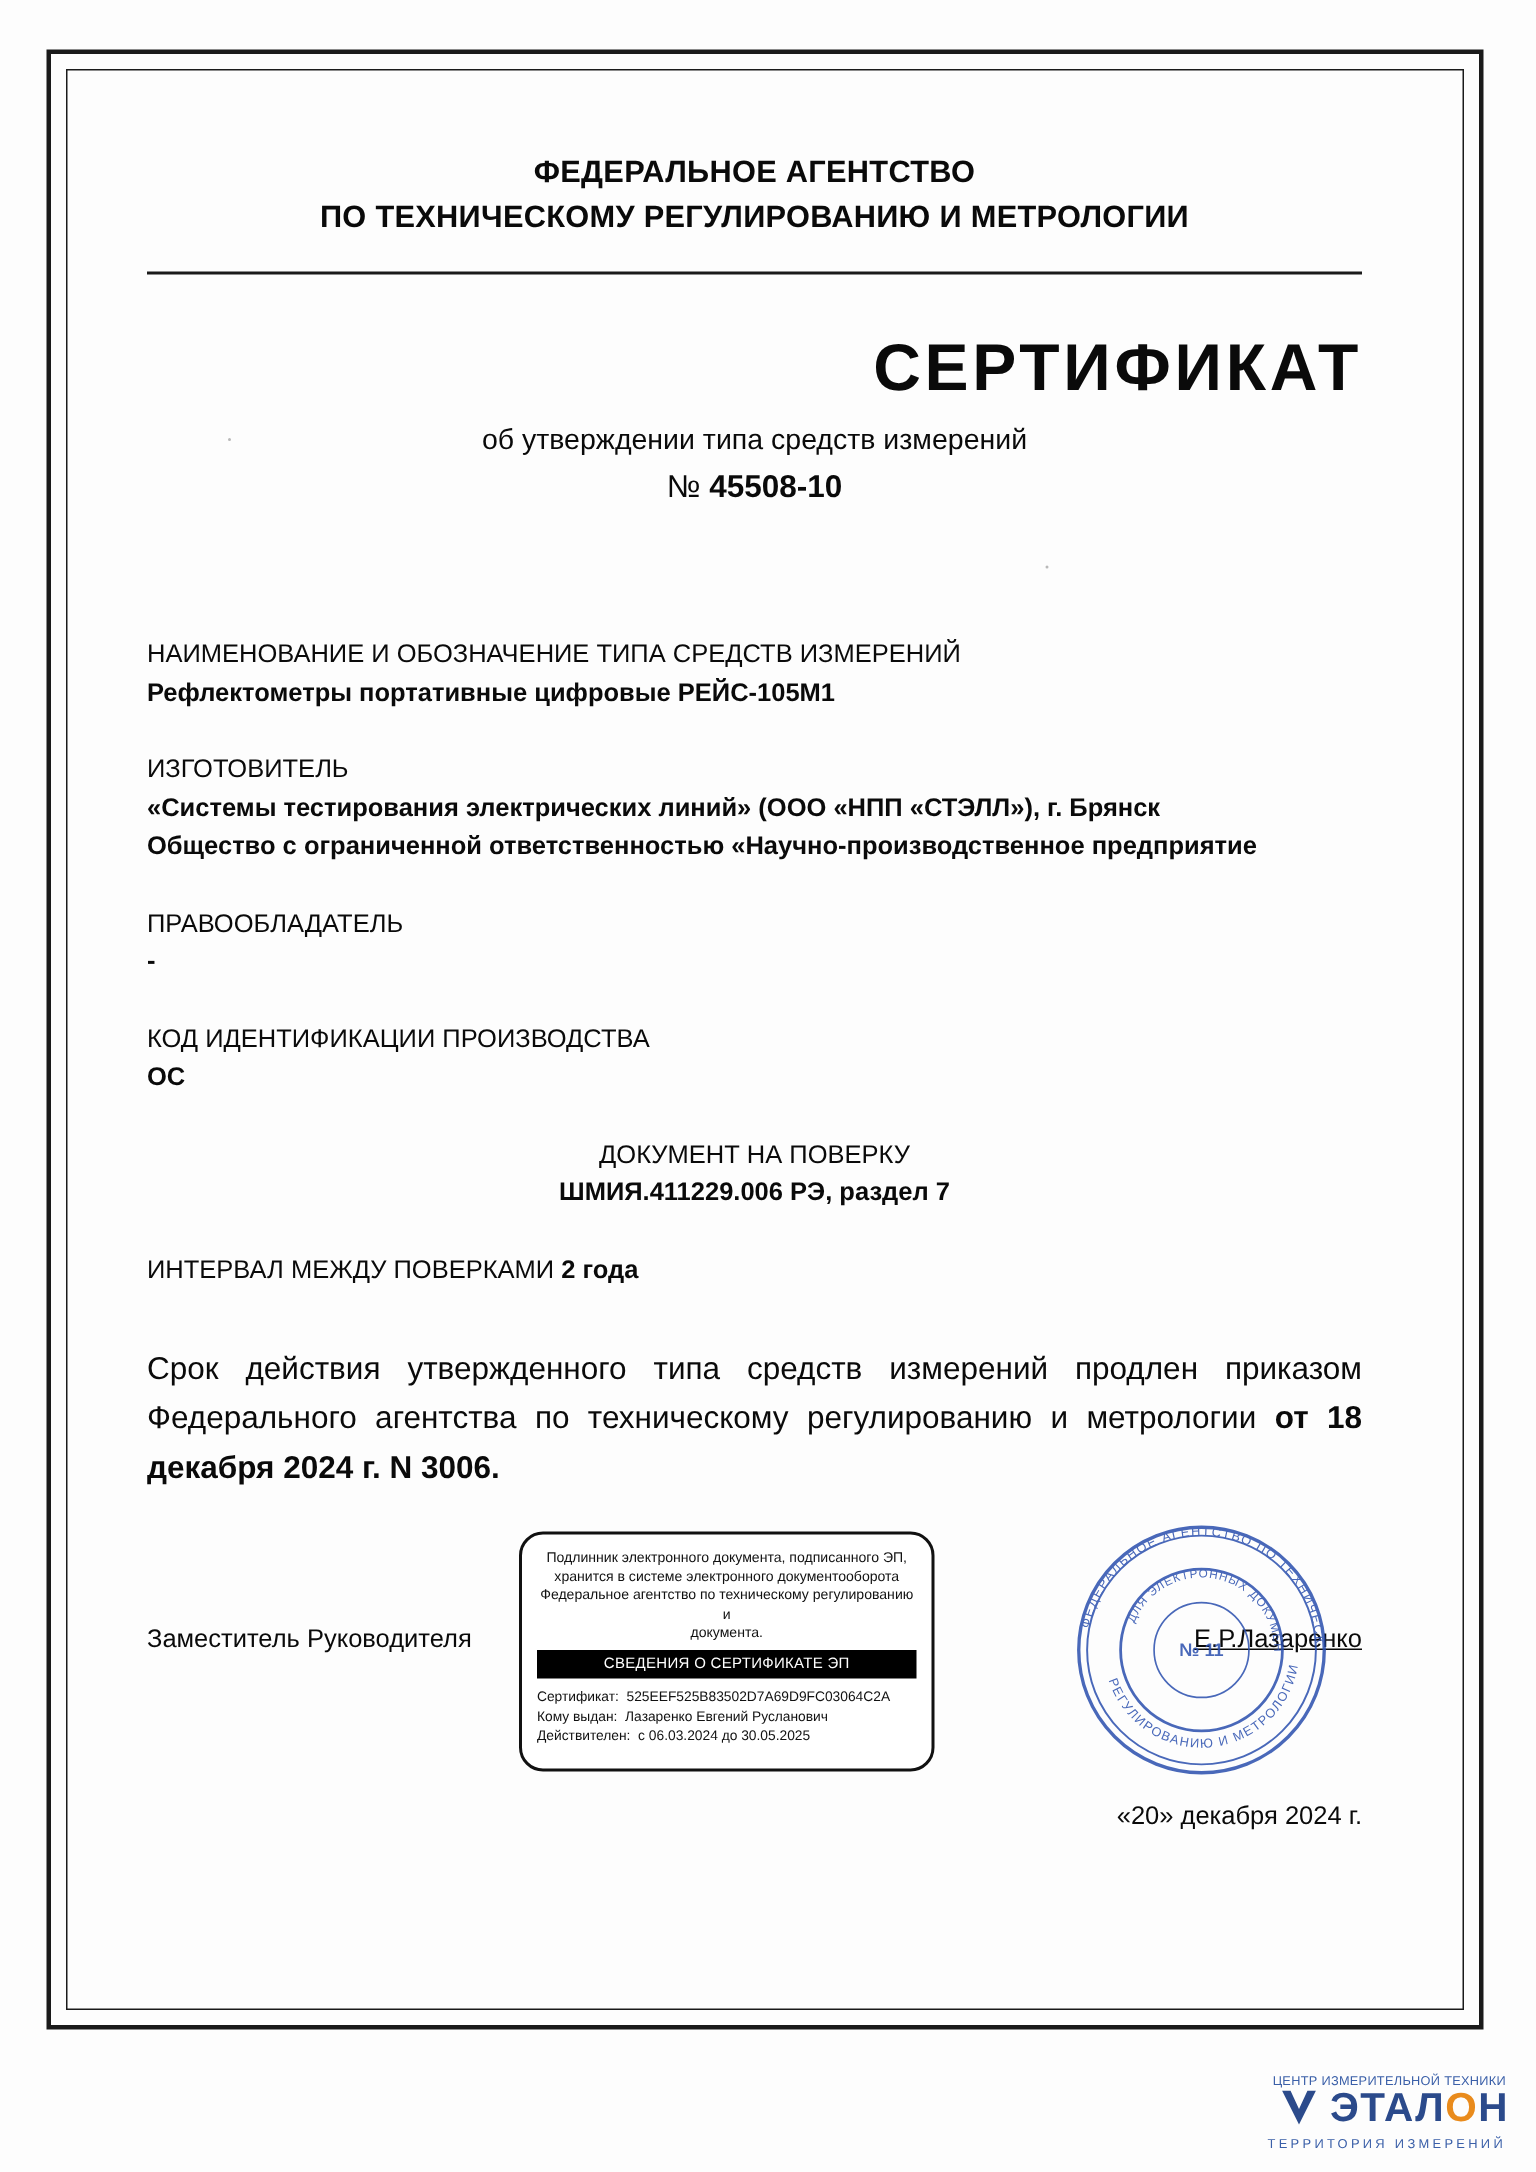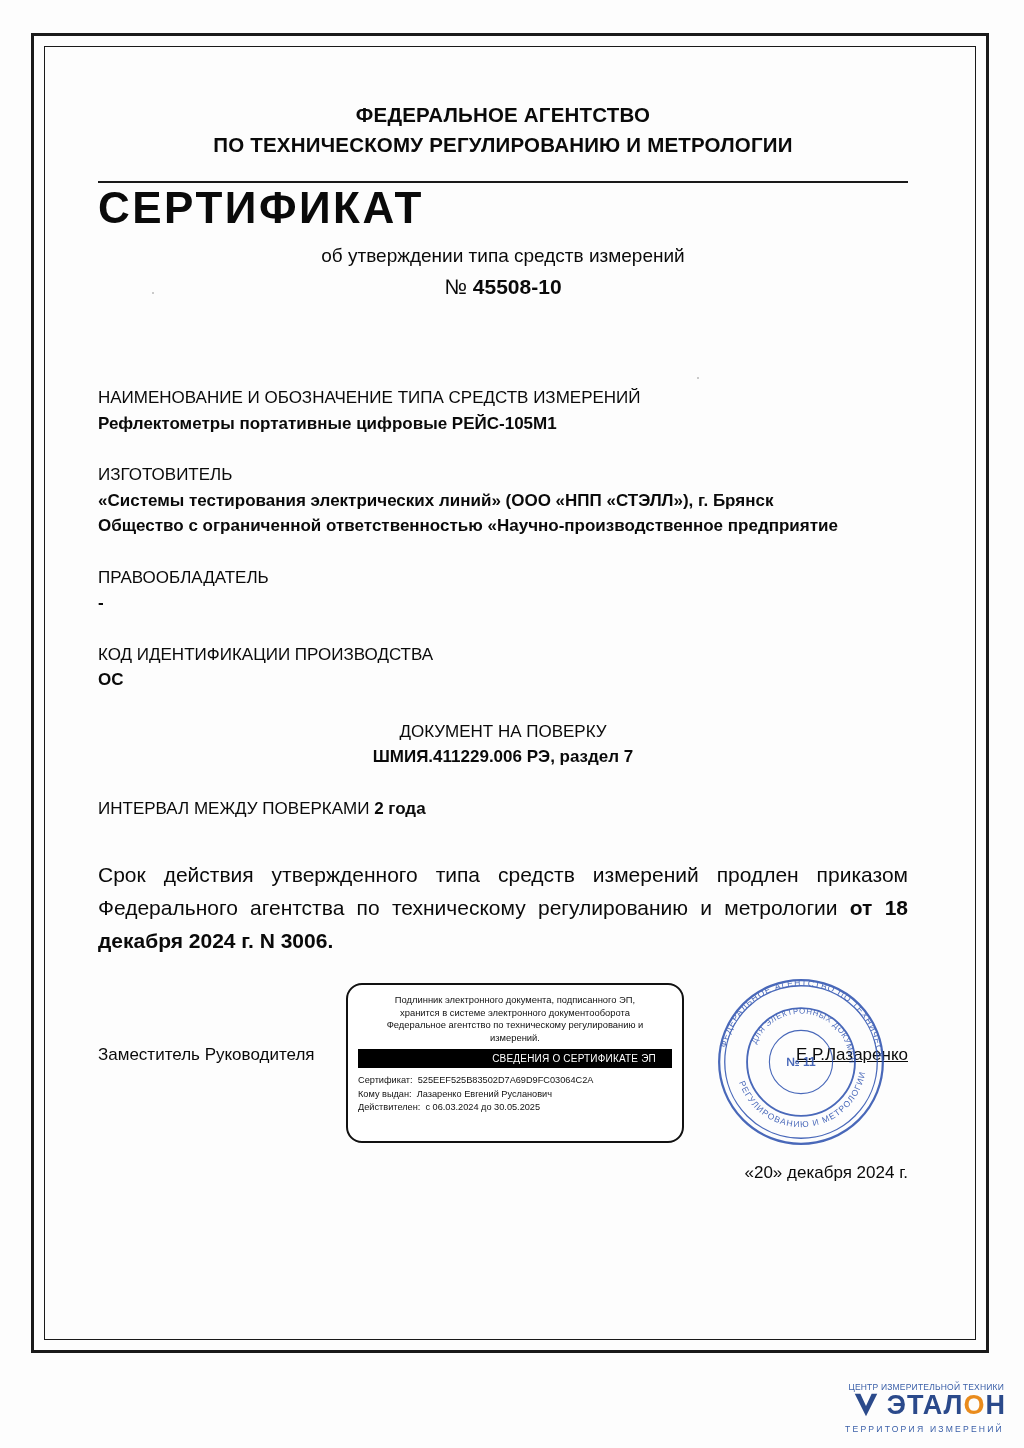--- a/index.html
+++ b/index.html
@@ -60,24 +60,25 @@
   }
   .agency .line2 { display: block; }
 
   .rule {
     border-top: 2px solid #1a1a1a;
     margin: 22px 0 0 0;
     width: 100%;
   }
 
   .cert-title {
-    text-align: left;
+    text-align: right;
     font-weight: bold;
     font-size: 44px;
     letter-spacing: 2.5px;
+    margin-top: 38px;
   }
   .cert-sub {
     text-align: center;
     font-size: 19px;
     margin-top: 12px;
   }
   .cert-num {
     text-align: center;
     font-size: 21px;
     margin-top: 8px;
@@ -127,43 +128,43 @@
     right: 0;
     top: 128px;
     font-size: 17px;
   }
 
   
   .esign {
     position: absolute;
     left: 248px;
     top: -52px;
-    width: 338px;
+    width: 277px;
     height: 160px;
     border: 2px solid #111;
     border-radius: 16px;
     background: rgba(255,255,255,0.82);
     box-sizing: border-box;
     padding: 9px 10px 0 10px;
     font-size: 9.4px;
     line-height: 1.32;
     color: #111;
   }
   .esign-top {
     text-align: center;
     font-size: 9.4px;
     line-height: 1.33;
   }
   .esign-bar {
     margin: 5px 0 6px 0;
     background: #000;
     color: #fff;
-    text-align: right;
+    text-align: center;
     font-size: 10px;
-    padding: 3px 16px;
+    padding: 3px 0;
     letter-spacing: 0.2px;
   }
   .esign-rows { font-size: 9.2px; line-height: 1.45; }
   .esign-rows div { white-space: nowrap; }
   .esign-rows .k { display: inline-block; }
 
   
   .seal {
     position: absolute;
     left: 610px;
@@ -312,21 +313,21 @@
           <textPath href="#arcIn" startOffset="12%">ДЛЯ ЭЛЕКТРОННЫХ ДОКУМЕНТОВ</textPath>
         </text>
         <text x="100" y="104" text-anchor="middle" fill="#2a4fae" font-family="Liberation Sans, sans-serif" font-size="13" font-weight="bold">№ 11</text>
       </svg>
 
       <div class="esign">
         <div class="esign-top">
           <div>Подлинник электронного документа, подписанного ЭП,</div>
           <div>хранится в системе электронного документооборота</div>
           <div>Федеральное агентство по техническому регулированию и</div>
-          <div>измерений.</div>
+          <div>документа.</div>
         </div>
         <div class="esign-bar">СВЕДЕНИЯ О СЕРТИФИКАТЕ ЭП</div>
         <div class="esign-rows">
           <div>
             <span class="k">Сертификат:</span>
             &nbsp;<span>525EEF525B83502D7A69D9FC03064C2A</span>
           </div>
           <div>
             <span class="k">Кому выдан:</span>
             &nbsp;<span>Лазаренко Евгений Русланович</span>

